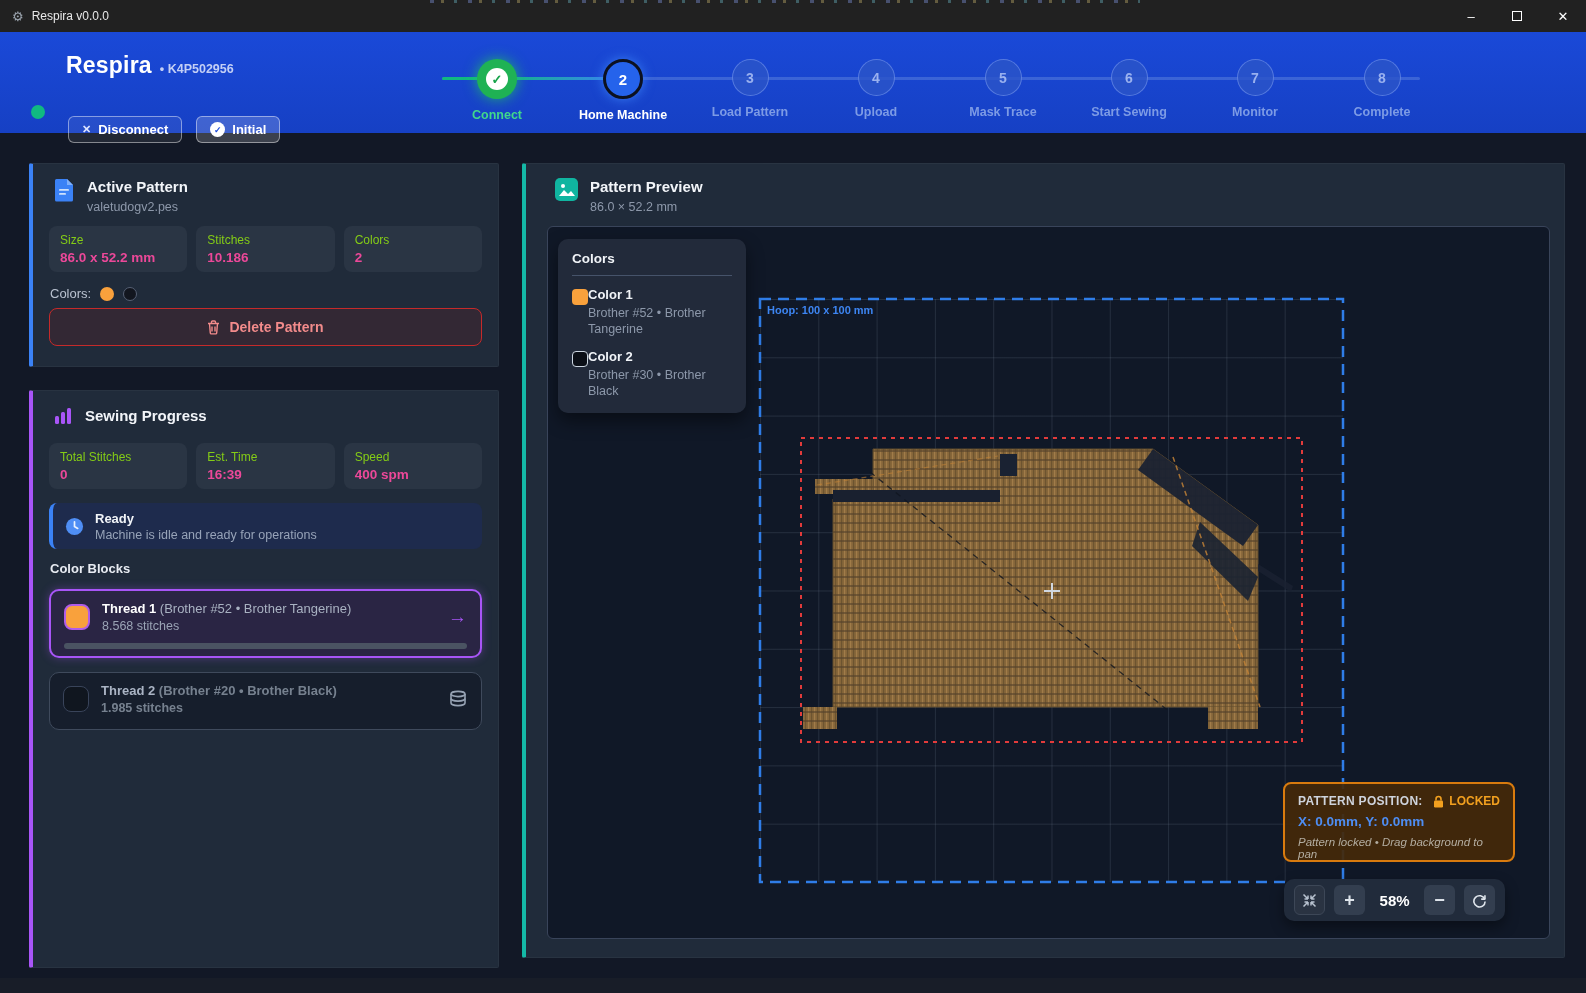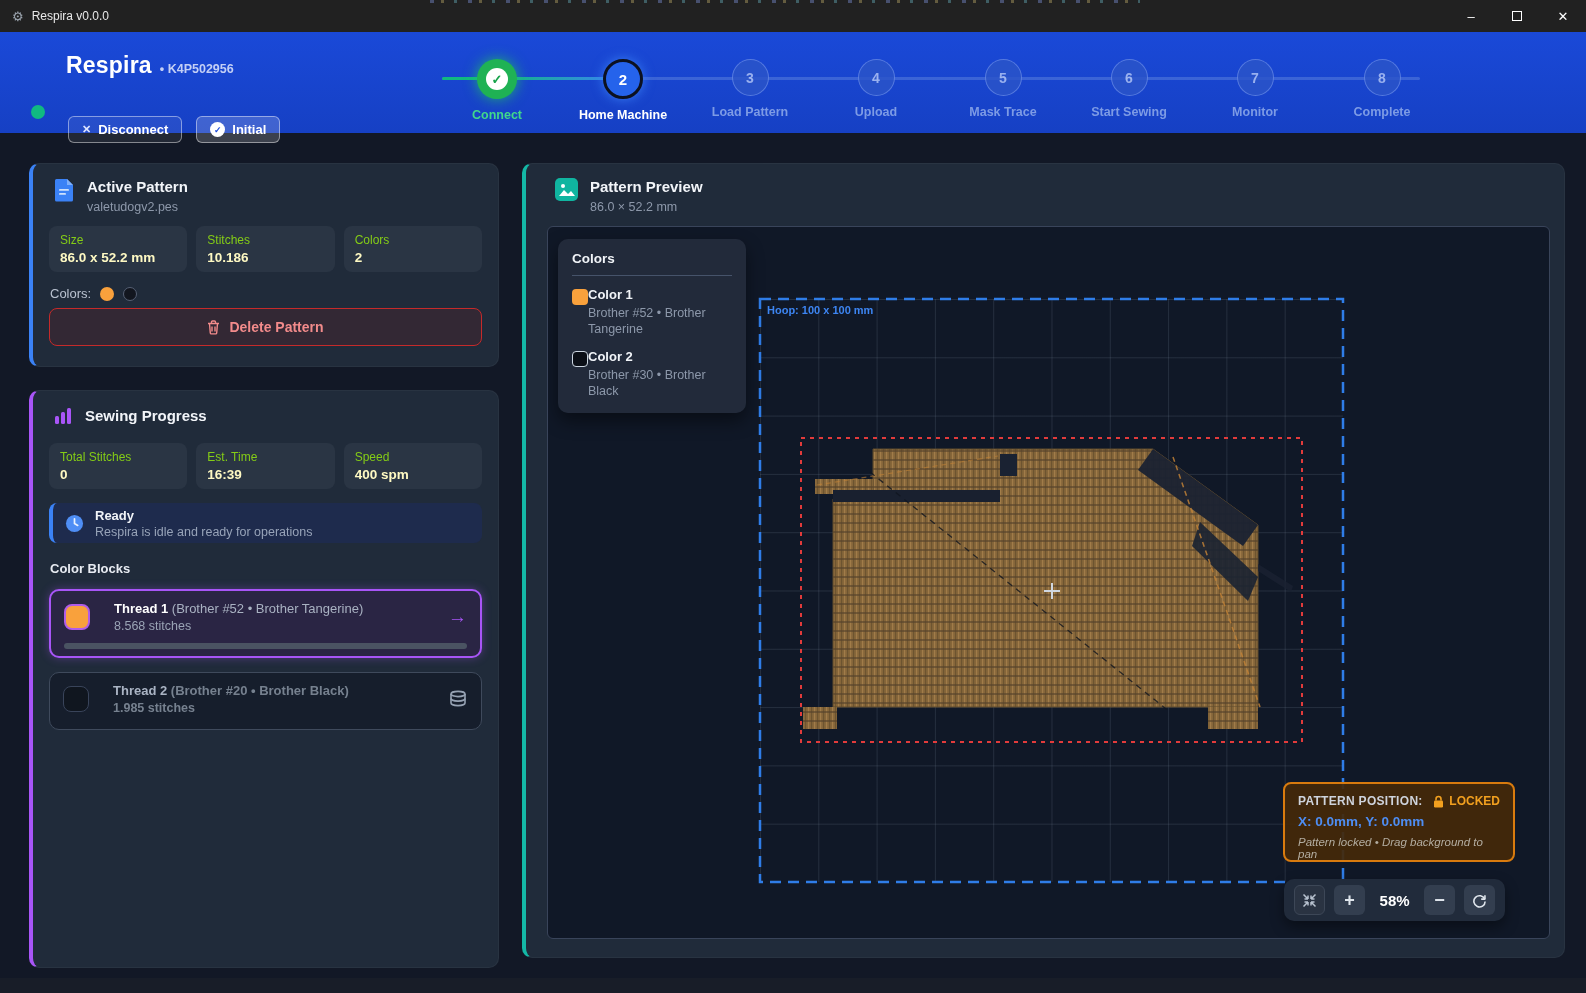--- a/index.html
+++ b/index.html
@@ -46,53 +46,53 @@
   .step.active .step-circle { background:#2563eb; border:3px solid #0c1120; color:#fff;
                  font-weight:bold; font-size:15px; box-shadow:0 0 12px rgba(59,130,246,.9); }
   .step.upcoming .step-circle { width:37px; height:37px; background:#2b55c9;
                  border:1px solid rgba(140,170,245,.6); color:#b9cbf7; font-size:14px; font-weight:600; opacity:.8; }
   .step-label { margin-top:9px; font-size:12.5px; font-weight:bold; }
   .step.complete .step-label { color:#41d88b; }
   .step.active .step-label { color:#ffffff; }
   .step.upcoming .step-label { color:#7d9be5; }
 
   
-  .card { position:absolute; background:#202b3a; border-radius:10px; border:1px solid rgba(255,255,255,.04); }
+  .card { position:absolute; background:#202b3a; border-radius:2px; border:1px solid rgba(255,255,255,.04); }
   .card.accent-blue { border-left:4px solid #3b82f6; }
   .card.accent-purple { border-left:4px solid #a855f7; }
   .card.accent-teal { border-left:4px solid #14b8a6; }
   .card-head { position:absolute; left:20px; top:14px; display:flex; gap:12px; }
   .card-title { color:#f2f5f9; font-size:15px; font-weight:bold; }
   .card-sub { color:#8d98aa; font-size:12.5px; margin-top:5px; }
 
   .stats-row { position:absolute; left:16px; right:16px; display:flex; gap:9px; }
   .stat-box { flex:1; background:#2a3544; border-radius:8px; padding:7px 11px; height:46px; }
   .stat-label { color:#84cc16; font-size:12px; }
-  .stat-value { color:#fef9c3; font-size:13.5px; font-weight:bold; margin-top:3px; }
+  .stat-value { color:#ec4899; font-size:13.5px; font-weight:bold; margin-top:3px; }
 
   .colors-row { position:absolute; left:17px; top:122px; display:flex; align-items:center; gap:9px;
                 color:#b9c2d0; font-size:13px; }
   .dot { width:14px; height:14px; border-radius:50%; }
   .dot.bordered { border:1px solid #566074; }
 
   .delete-btn { position:absolute; left:16px; right:16px; top:144px; height:38px; border-radius:8px;
                 background:rgba(153,27,27,.16); border:1.5px solid #c52a2a; color:#f28b8b;
                 font-size:14px; font-weight:bold; display:flex; align-items:center; justify-content:center; gap:9px; }
 
-  .status-box { position:absolute; left:16px; right:16px; top:112px; height:40px; background:#1e2b4d;
+  .status-box { position:absolute; left:16px; right:16px; top:112px; height:46px; background:#1e2b4d;
                 border-left:4px solid #3b82f6; border-radius:8px; display:flex; align-items:center; gap:11px; padding:0 12px; }
   .status-title { color:#f1f4f8; font-size:13px; font-weight:bold; }
   .status-desc { color:#97a3b8; font-size:12.5px; margin-top:2px; }
 
   .section-label { position:absolute; left:17px; top:170px; color:#e8ecf2; font-size:13px; font-weight:bold; }
 
   .thread { position:absolute; left:16px; right:16px; border-radius:10px; padding:10px 13px; }
   .thread.active { border:2px solid #a855f7; background:#2a2544; box-shadow:0 0 10px rgba(168,85,247,.35); }
   .thread.idle { border:1px solid #3f4a5c; background:#161e2c;font-weight:bold; }
-  .thread-row { display:flex; align-items:center; gap:24px; }
+  .thread-row { display:flex; align-items:center; gap:12px; }
   .swatch-lg { width:26px; height:26px; border-radius:8px; flex:none; }
   .swatch-lg.t1 { border:2px solid #b05ce8; }
   .swatch-lg.t2 { border:1px solid #39445a; }
   .thread-name { font-size:13px; }
   .thread.active .thread-name b { color:#fff; } .thread.active .thread-name span { color:#a9b2c2; }
   .thread.idle .thread-name b { color:#aab4c4; } .thread.idle .thread-name span { color:#76818f; }
   .thread-st { font-size:12.5px; margin-top:3px; color:#9aa4b5; }
   .thread.idle .thread-st { color:#76818f; }
   .thread-arrow { margin-left:auto; color:#a855f7; font-size:19px; font-weight:bold; }
   .thread-ico { margin-left:auto; }
@@ -287,21 +287,21 @@
     </div>
     <div class="status-box">
       <span>
         <svg width="19" height="19" viewBox="0 0 20 20">
             <circle cx="10" cy="10" r="9" fill="#4f8ef5"></circle>
             <path d="M10 5v5l3.4 2" stroke="#eaf2ff" stroke-width="1.8" fill="none" stroke-linecap="round"></path>
           </svg>
       </span>
       <div>
         <div class="status-title">Ready</div>
-        <div class="status-desc">Respira is idle and ready for operations</div>
+        <div class="status-desc">Machine is idle and ready for operations</div>
       </div>
     </div>
     <div class="section-label">Color Blocks</div>
 
     <div class="thread active" style="top:198px; height:69px;">
       <div class="thread-row">
         <span class="swatch-lg t1" style="background: rgb(249, 161, 60);"></span>
         <div>
           <div class="thread-name"><b>Thread 1</b> <span>(Brother #52 • Brother Tangerine)</span></div>
           <div class="thread-st">8.568 stitches</div>

